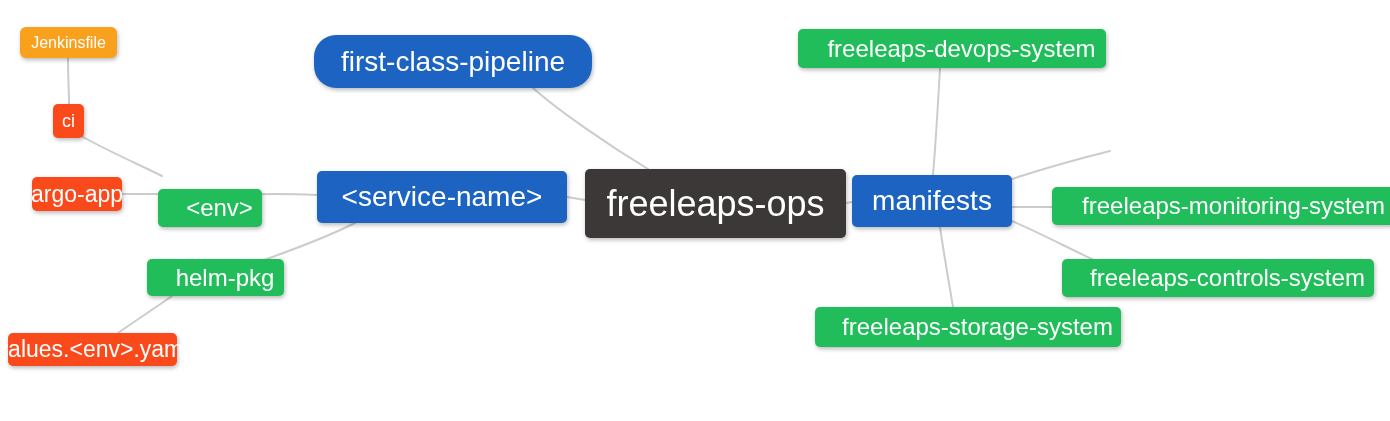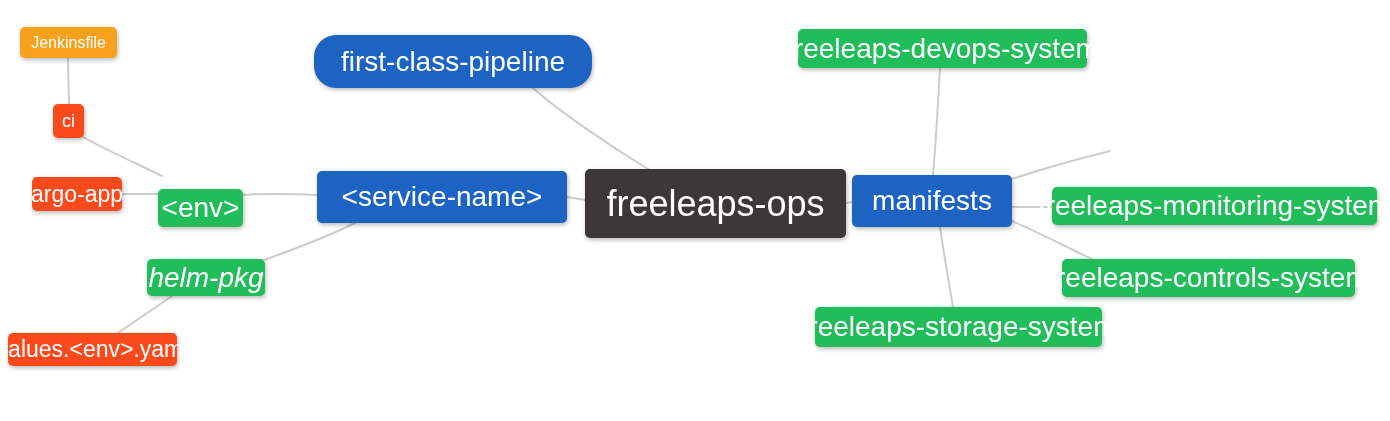--- a/index.html
+++ b/index.html
@@ -36,23 +36,23 @@
     color: #ffffff;
     border-radius: 5px;
     box-shadow: 1px 2px 4px rgba(0,0,0,0.28);
     white-space: nowrap;
     cursor: pointer;
     user-select: none;
     line-height: 1;
   }
   .lvl-root { background: var(--dark, #3c3838); font-size: 36px; }
   .lvl-1    { background: var(--blue, #1d64c2); font-size: 28px; }
-  .lvl-2    { background: var(--green, #21bd5b); font-size: 28px; }
+  .lvl-2    { background: var(--green, #21bd5b); font-size: 24px; padding-left: 19px; }
   .lvl-3    { background: var(--red, #fa4a1c); font-size: 23px; }
-  .lvl-4    { background: var(--orange, #f9a11d); font-size: 16px; }
+  .lvl-4    { background: var(--orange, #f9a11d); font-size: 16px; border-radius: 6px; }
 </style>
 </head>
 <body style="background: rgb(255, 255, 255);">
 
 <div class="canvas">
 
   <svg class="links" viewBox="0 0 1390 421">
     <path d="M68,57 C68,78 69,92 69,104"></path>
     <path d="M83,137 C110,152 140,165 162,176"></path>
     <path d="M122,194 L158,194"></path>
@@ -66,21 +66,21 @@
     <path d="M1012,179 C1045,168 1078,159 1110,151"></path>
     <path d="M1012,207 L1052,207"></path>
     <path d="M1012,221 C1040,233 1068,248 1096,261"></path>
     <path d="M940,227 C944,255 949,283 953,307"></path>
   </svg>
 
   <div class="node lvl-4" style="left:20px;  top:27px;  width:97px;  height:31px;">Jenkinsfile</div>
   <div class="node lvl-3" style="left:53px;  top:104px; width:31px;  height:34px; font-size:18px;">ci</div>
   <div class="node lvl-3" style="left:32px;  top:177px; width:90px;  height:34px;">argo-app</div>
   <div class="node lvl-2" style="left:158px; top:189px; width:85px;  height:38px;">&lt;env&gt;</div>
-  <div class="node lvl-2" style="left:147px; top:259px; width:118px; height:37px;font-style:italic;">helm-pkg</div>
+  <div class="node lvl-2" style="left:147px; top:259px; width:118px; height:37px;">helm-pkg</div>
   <div class="node lvl-3" style="left:8px;   top:333px; width:169px; height:33px;">values.&lt;env&gt;.yaml</div>
 
   <div class="node lvl-1" style="left:314px; top:35px;  width:278px; height:53px;border-radius:22px;">first-class-pipeline</div>
   <div class="node lvl-1" style="left:317px; top:171px; width:250px; height:52px;">&lt;service-name&gt;</div>
   <div class="node lvl-root" style="left:585px; top:169px; width:261px; height:69px;">freeleaps-ops</div>
   <div class="node lvl-1" style="left:852px; top:175px; width:160px; height:52px;">manifests</div>
 
   <div class="node lvl-2" style="left:798px;  top:29px;  width:289px; height:39px;">freeleaps-devops-system</div>
   <div class="node lvl-2" style="left:1062px; top:259px; width:293px; height:38px;">freeleaps-controls-system</div>
   <div class="node lvl-2" style="left:1052px; top:187px; width:325px; height:38px;">freeleaps-monitoring-system</div>

